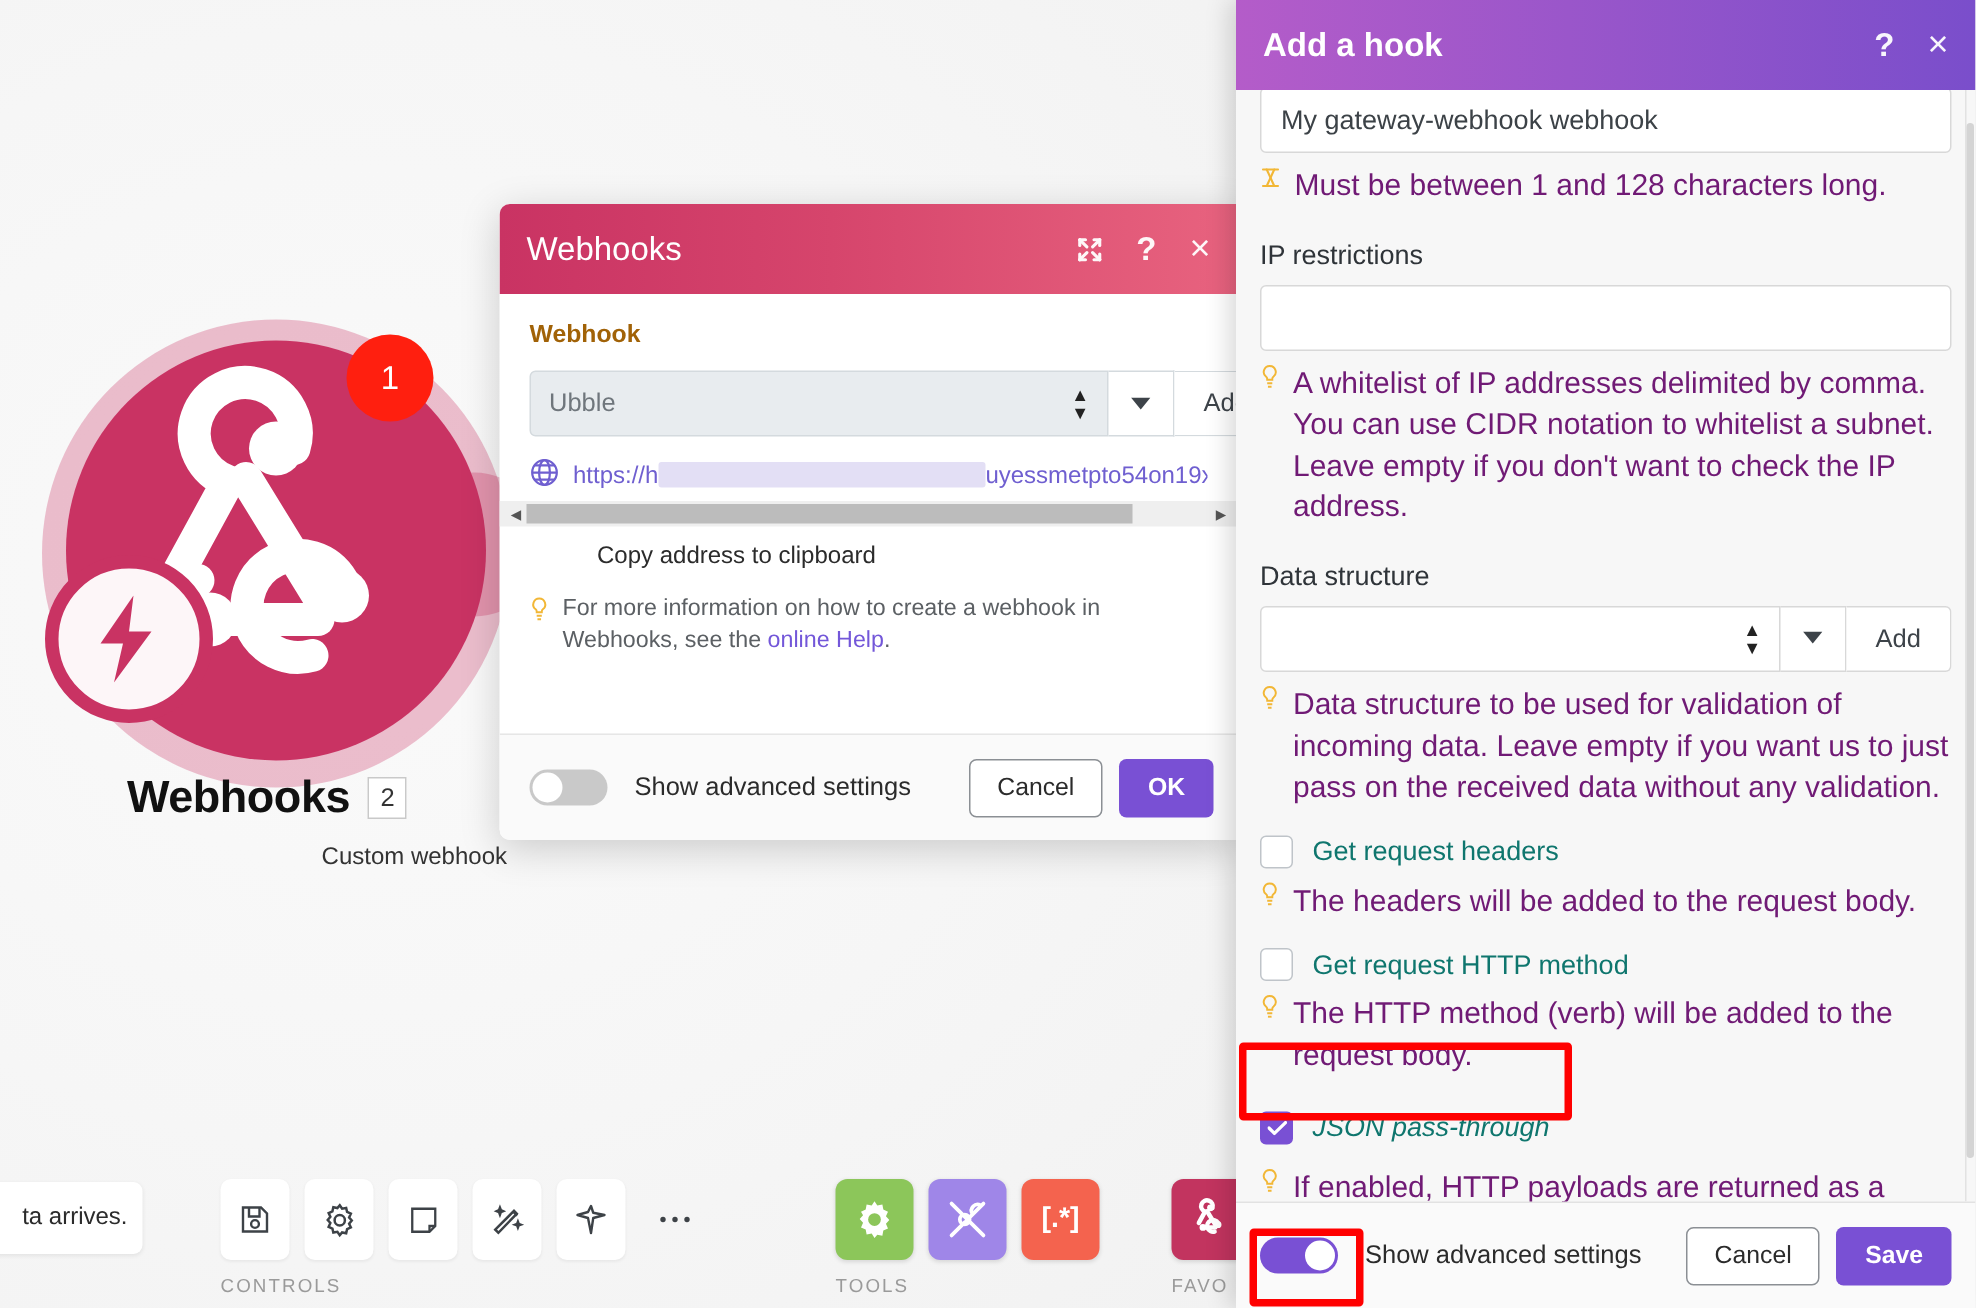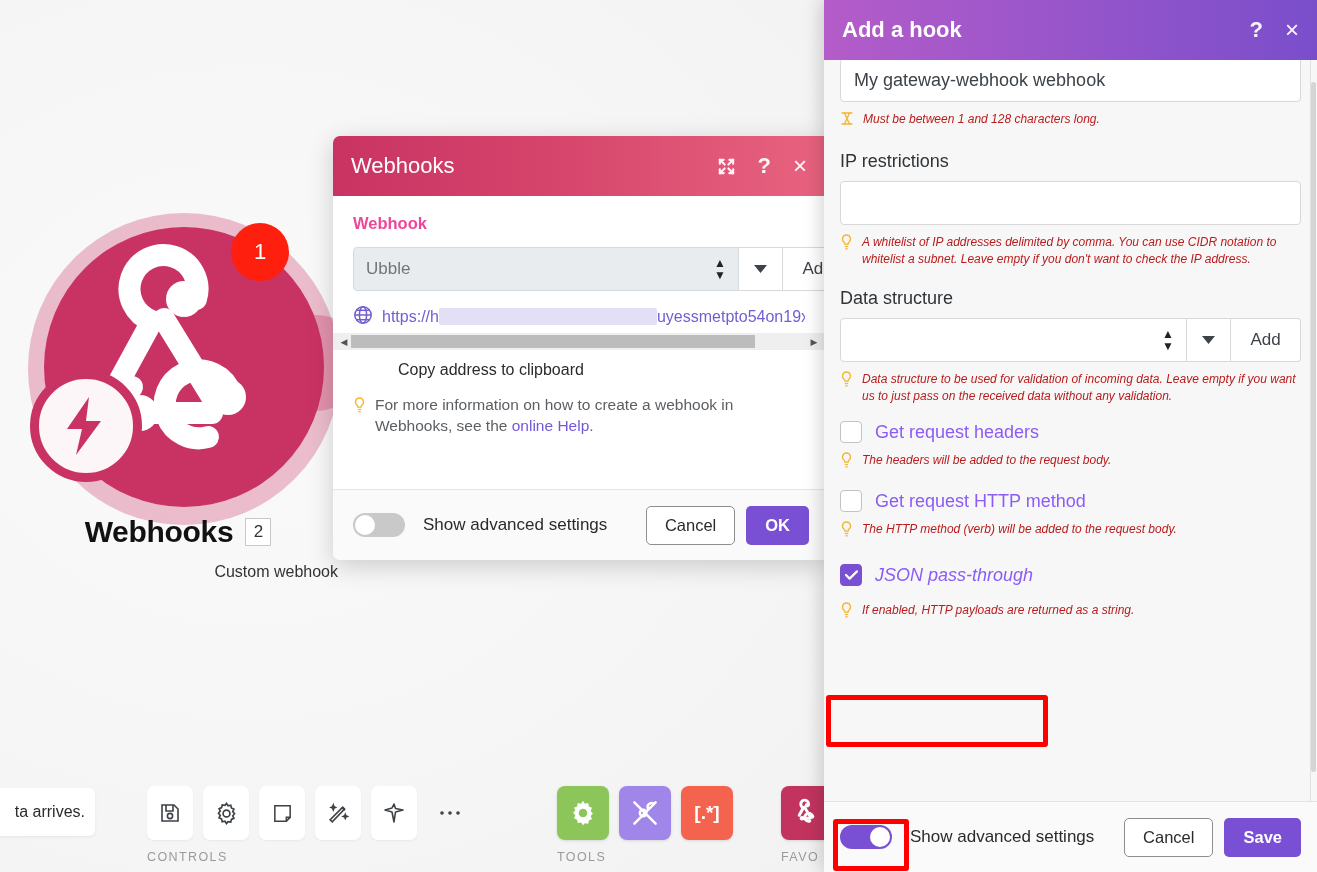--- a/index.html
+++ b/index.html
@@ -93,21 +93,21 @@
   .wh-header {
     height: 60px; background: linear-gradient(90deg, #c93363 0%, #d6456c 45%, #e8637f 100%);
     display: flex; align-items: center; padding: 0 18px; color: #fff;
   }
   .wh-title { font-size: 22px; flex: 1; }
   .wh-icons { display: flex; align-items: center; gap: 22px; }
   .wh-ic { color: #fff; opacity: .95; display: flex; align-items:center; }
   .wh-ic.q { font-size: 22px; font-weight: bold; }
   .wh-ic.x { font-size: 24px; font-weight: 300; }
   .wh-body { padding: 18px 20px 0 20px; }
-  .wh-label { font-size: 16.5px; font-weight: bold; color: #ec4899; margin-bottom: 14px; }
+  .wh-label { font-size: 16.5px; font-weight: bold; color: #a16207; margin-bottom: 14px; }
 
   .sel-row { display: flex; height: 44px; width: 500px; }
   .sel-main {
     flex: 1; background: #e8ecef; border: 1px solid #d4dade; border-radius: 4px 0 0 4px;
     display: flex; align-items: center; padding: 0 12px; font-size: 17px; color: #6f767c;
     position: relative;
   }
   .sel-main .spin { position: absolute; right: 12px; font-size: 12px; color: #222; line-height: 1; }
   .sel-caret {
     width: 44px; background: #fff; border: 1px solid #d4dade; border-left: none;
@@ -196,21 +196,21 @@
     position: absolute; right: 0px; top: 22px; width: 5px; height: 690px;
     background: #d4d4d4; border-radius: 3px;
   }
 
   .p-input {
     width: 100%; height: 44px; background: #fff; border: 1px solid #d8d8d8;
     border-radius: 4px; display: flex; align-items: center; padding: 0 13px;
     font-size: 18px; color: #3c4247;
   }
   .p-hint { display: flex; gap: 9px; margin-top: 9px; align-items: flex-start; }
-  .p-hint .ht { font-size: 12px; color: #b91c1c; line-height: 1.38; font-style: italic; }
+  .p-hint .ht { font-size: 20px; color: #701a75; line-height: 1.38; }
   .p-section-label { font-size: 18px; color: #2f3439; margin-top: 21px; margin-bottom: 9px; }
 
   .ds-row { display: flex; height: 44px; width: 100%; }
   .ds-main {
     flex: 1; background: #fff; border: 1px solid #d8d8d8; border-radius: 4px 0 0 4px;
     display: flex; align-items: center; padding: 0 12px; position: relative;
   }
   .ds-main .spin { position: absolute; right: 12px; font-size: 12px; color: #222; line-height: 1; }
   .ds-caret {
     width: 44px; background: #fff; border: 1px solid #d8d8d8; border-left: none;
@@ -224,21 +224,21 @@
 
   .cbrow { display: flex; align-items: center; gap: 13px; margin-top: 17px; }
   .cb {
     width: 22px; height: 22px; border: 1px solid #bfc4c9; background: #fff;
     border-radius: 4px; flex: none;
   }
   .cb.checked {
     background: #7950d4; border-color: #7950d4;
     display: flex; align-items: center; justify-content: center;
   }
-  .cblabel { font-size: 18px; color: #8b5cf6; }
+  .cblabel { font-size: 18px; color: #0f766e; }
 
   .panel-footer {
     flex: none; height: 71px; border-top: 1px solid #e2e2e2; background: #fafafa;
     display: flex; align-items: center; padding: 0 16px;
   }
 
   
   .annot {
     position: absolute; border: 5px solid #ff0000; border-radius: 3px;
     pointer-events: none; z-index: 30;

